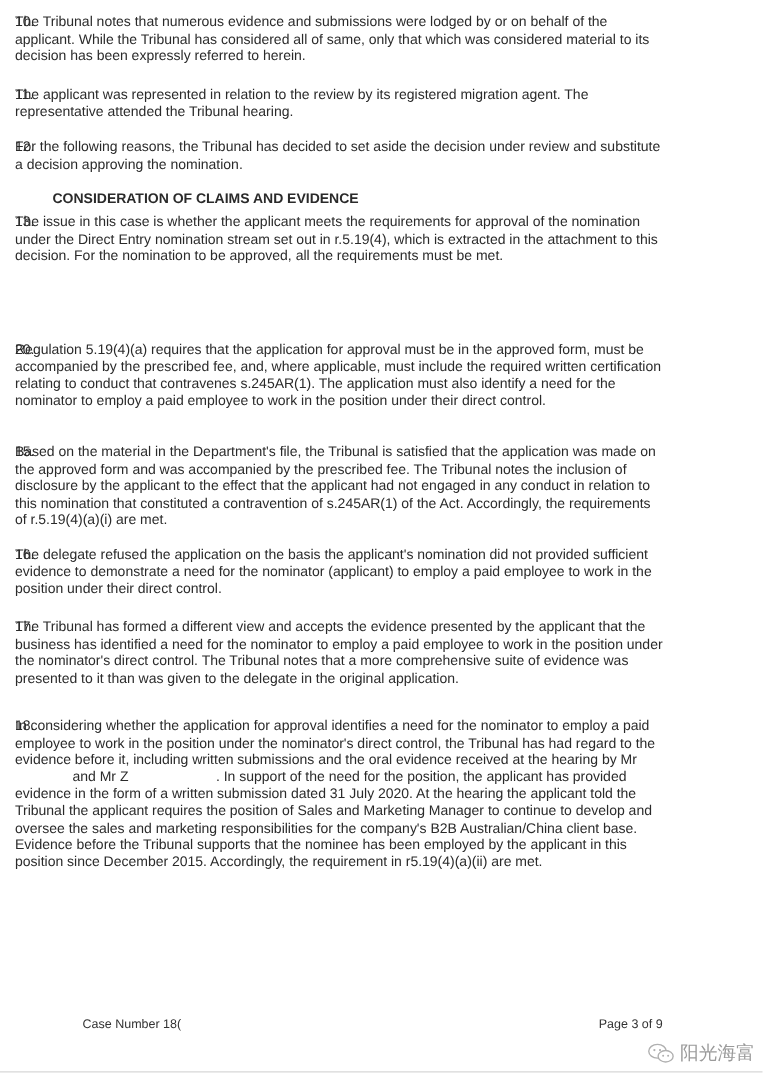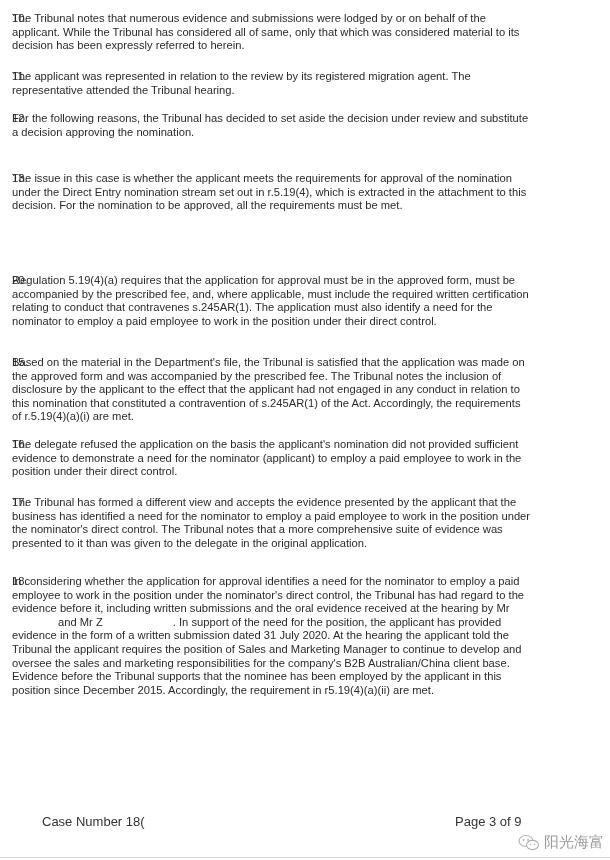--- a/index.html
+++ b/index.html
@@ -6,21 +6,21 @@
   body {
     width: 610px; height: 860px; background: #ffffff; overflow: hidden;
     font-family: "Liberation Sans", sans-serif; color: #2a2a2a;
     position: relative;
   }
   .page { position: absolute; left: 0; top: 0; width: 610px; height: 848px; }
   .para { position: absolute; left: 12px; width: 520px; font-size: 11.2px; line-height: 13.6px; }
   .para .num { position: absolute; left: 0; top: 0; width: 30px; }
   .para .txt { display: block; }
   .heading { position: absolute; left: 42px; font-size: 11.2px; font-weight: bold; line-height: 14px; }
-  .footer { position: absolute; font-size: 13px; color: #333; }
+  .footer { position: absolute; font-size: 10px; color: #333; margin-left: 24px; }
   .watermark { position: absolute; right: 6px; top: 833px; font-size: 15px; color: #9a9a9a; display: flex; align-items: center; gap: 4px; }
   .watermark svg { width: 22px; height: 18px; }
   .bottom-rule { position: absolute; left: 0; right: 0; top: 857px; height: 1px; background: #d8d8d8; }
   .redact { display: inline-block; }
 </style>
 </head>
 <body>
 
 <div class="page">
 
@@ -32,20 +32,21 @@
   <div class="para" style="top:70px;">
     <span class="num">11.</span>
     <span class="txt">The applicant was represented in relation to the review by its registered migration agent. The representative attended the Tribunal hearing.</span>
   </div>
 
   <div class="para" style="top:112px;">
     <span class="num">12.</span>
     <span class="txt">For the following reasons, the Tribunal has decided to set aside the decision under review and substitute a decision approving the nomination.</span>
   </div>
 
+  <div class="heading" style="top:152px;">CONSIDERATION OF CLAIMS AND EVIDENCE</div>
 
   <div class="para" style="top:172px;">
     <span class="num">13.</span>
     <span class="txt">The issue in this case is whether the applicant meets the requirements for approval of the nomination under the Direct Entry nomination stream set out in r.5.19(4), which is extracted in the attachment to this decision. For the nomination to be approved, all the requirements must be met.</span>
   </div>
 
 
   <div class="para" style="top:274px;">
     <span class="num">20.</span>
     <span class="txt">Regulation 5.19(4)(a) requires that the application for approval must be in the approved form, must be accompanied by the prescribed fee, and, where applicable, must include the required written certification relating to conduct that contravenes s.245AR(1). The application must also identify a need for the nominator to employ a paid employee to work in the position under their direct control.</span>

